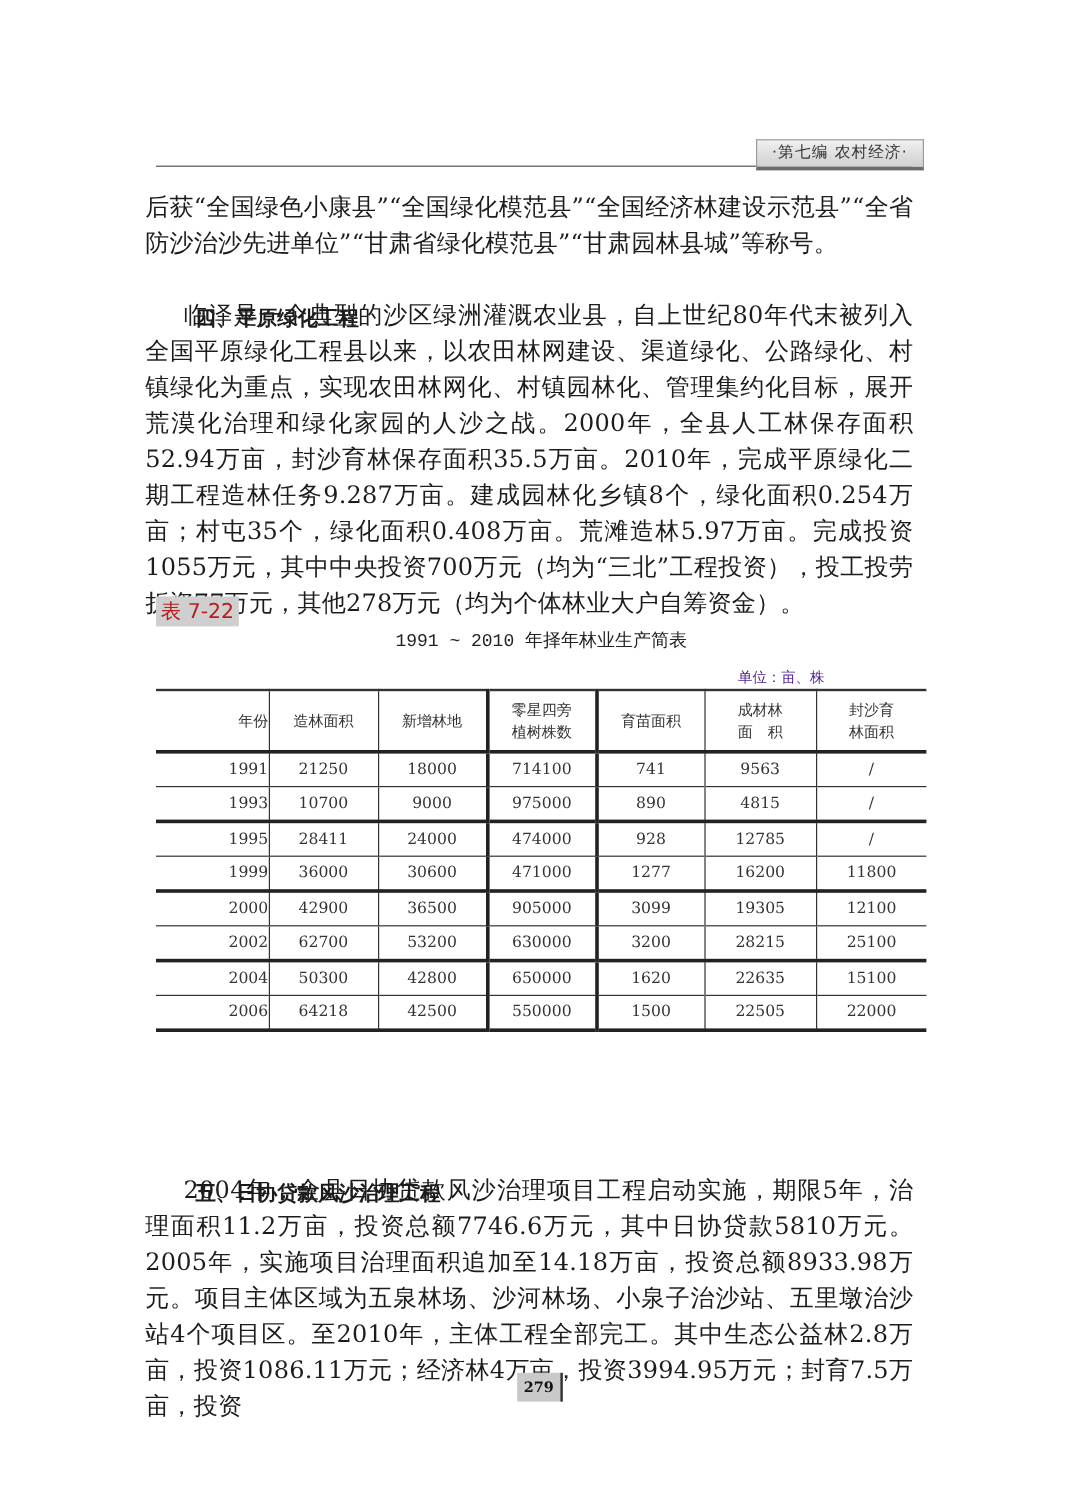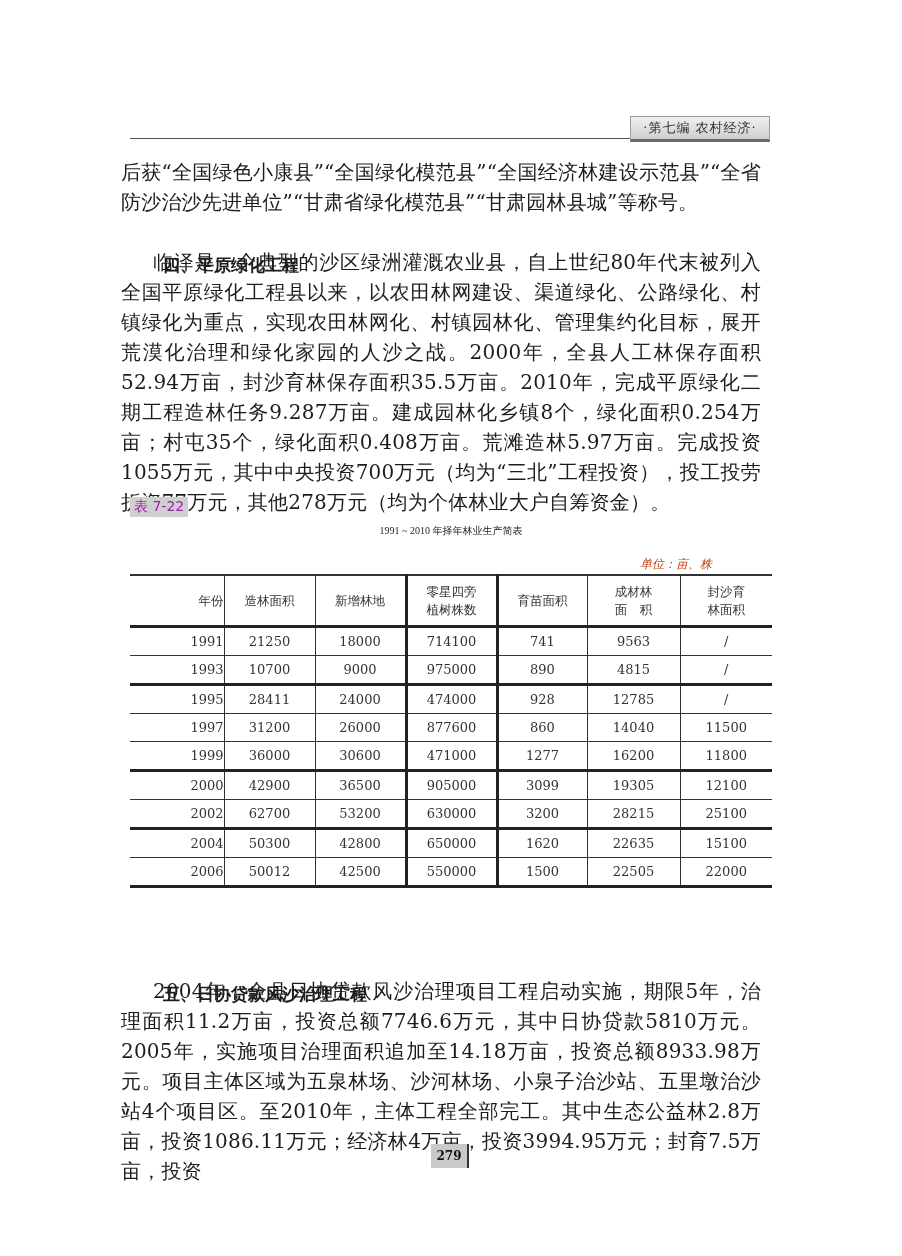--- a/index.html
+++ b/index.html
@@ -10,24 +10,24 @@
                    background: linear-gradient(#f0f0f0, #cfcfcf); border: 1px solid #9a9a9a;
                    border-bottom: 3px solid #6a6a6a; font-family: "DejaVu Sans", sans-serif;
                    font-size: 13px; letter-spacing: 1px; line-height: 22px; text-align: center; color: #333; }
     .para { position: absolute; left: 121px; width: 640px; font-size: 20px; line-height: 30px;
             text-align: justify; letter-spacing: 0.2px; }
     .para p { margin: 0; }
     .indent { text-indent: 32px; }
     .section-h { position: absolute; left: 163px; font-family: "DejaVu Sans", sans-serif;
                  font-weight: bold; font-size: 17px; margin-top: 32px; }
     .table-label { position: absolute; left: 130px; top: 497px; background: #cfcfcf;
-                   font-family: "DejaVu Sans", sans-serif; font-size: 14px; padding: 1px 4px; color: #a21caf; }
+                   font-family: "DejaVu Sans", sans-serif; font-size: 17px; padding: 1px 4px; color: #b91c1c; }
     .table-title { position: absolute; left: 0; width: 902px; top: 524px; text-align: center;
-                   font-family: Liberation Serif, serif; font-size: 10px; color: #222; }
-    .unit { position: absolute; left: 640px; top: 556px; font-size: 12px; font-style: italic; color: #c2410c; }
+                   font-family: Liberation Mono, monospace; font-size: 15px; color: #222; }
+    .unit { position: absolute; left: 615px; top: 556px; font-size: 12px; color: #4c1d95; }
     table.data { position: absolute; left: 130px; top: 574px; width: 642px; border-collapse: collapse;
                  font-size: 13px; }
     table.data th { font-family: "DejaVu Sans", sans-serif; font-weight: normal; font-size: 12.5px;
                     height: 49px; line-height: 18px; color: #333; }
     table.data td { height: 27px; text-align: center; color: #333; }
     table.data th, table.data td { border-left: 1.5px solid #333; padding: 0; text-align: center; }
     table.data th:first-child, table.data td:first-child { border-left: none; text-align: right; }
     table.data thead tr { border-top: 2px solid #333; border-bottom: 3px solid #222; }
     table.data tbody tr { border-bottom: 1.5px solid #333; }
     table.data tbody tr.thick { border-bottom: 3px solid #222; }
@@ -99,29 +99,20 @@
       </tr>
       <tr>
         <td>1995</td>
         <td>28411</td>
         <td>24000</td>
         <td class="col-thick">474000</td>
         <td class="col-thick">928</td>
         <td>12785</td>
         <td>/</td>
       </tr>
-      <tr>
-        <td>1997</td>
-        <td>31200</td>
-        <td>26000</td>
-        <td class="col-thick">877600</td>
-        <td class="col-thick">860</td>
-        <td>14040</td>
-        <td>11500</td>
-      </tr>
       <tr class="thick">
         <td>1999</td>
         <td>36000</td>
         <td>30600</td>
         <td class="col-thick">471000</td>
         <td class="col-thick">1277</td>
         <td>16200</td>
         <td>11800</td>
       </tr>
       <tr>
@@ -146,21 +137,21 @@
         <td>2004</td>
         <td>50300</td>
         <td>42800</td>
         <td class="col-thick">650000</td>
         <td class="col-thick">1620</td>
         <td>22635</td>
         <td>15100</td>
       </tr>
       <tr>
         <td>2006</td>
-        <td>50012</td>
+        <td>64218</td>
         <td>42500</td>
         <td class="col-thick">550000</td>
         <td class="col-thick">1500</td>
         <td>22505</td>
         <td>22000</td>
       </tr>
     </tbody>
 </table>
 
 <div class="section-h" style="top:951px;">五、日协贷款风沙治理工程</div>

